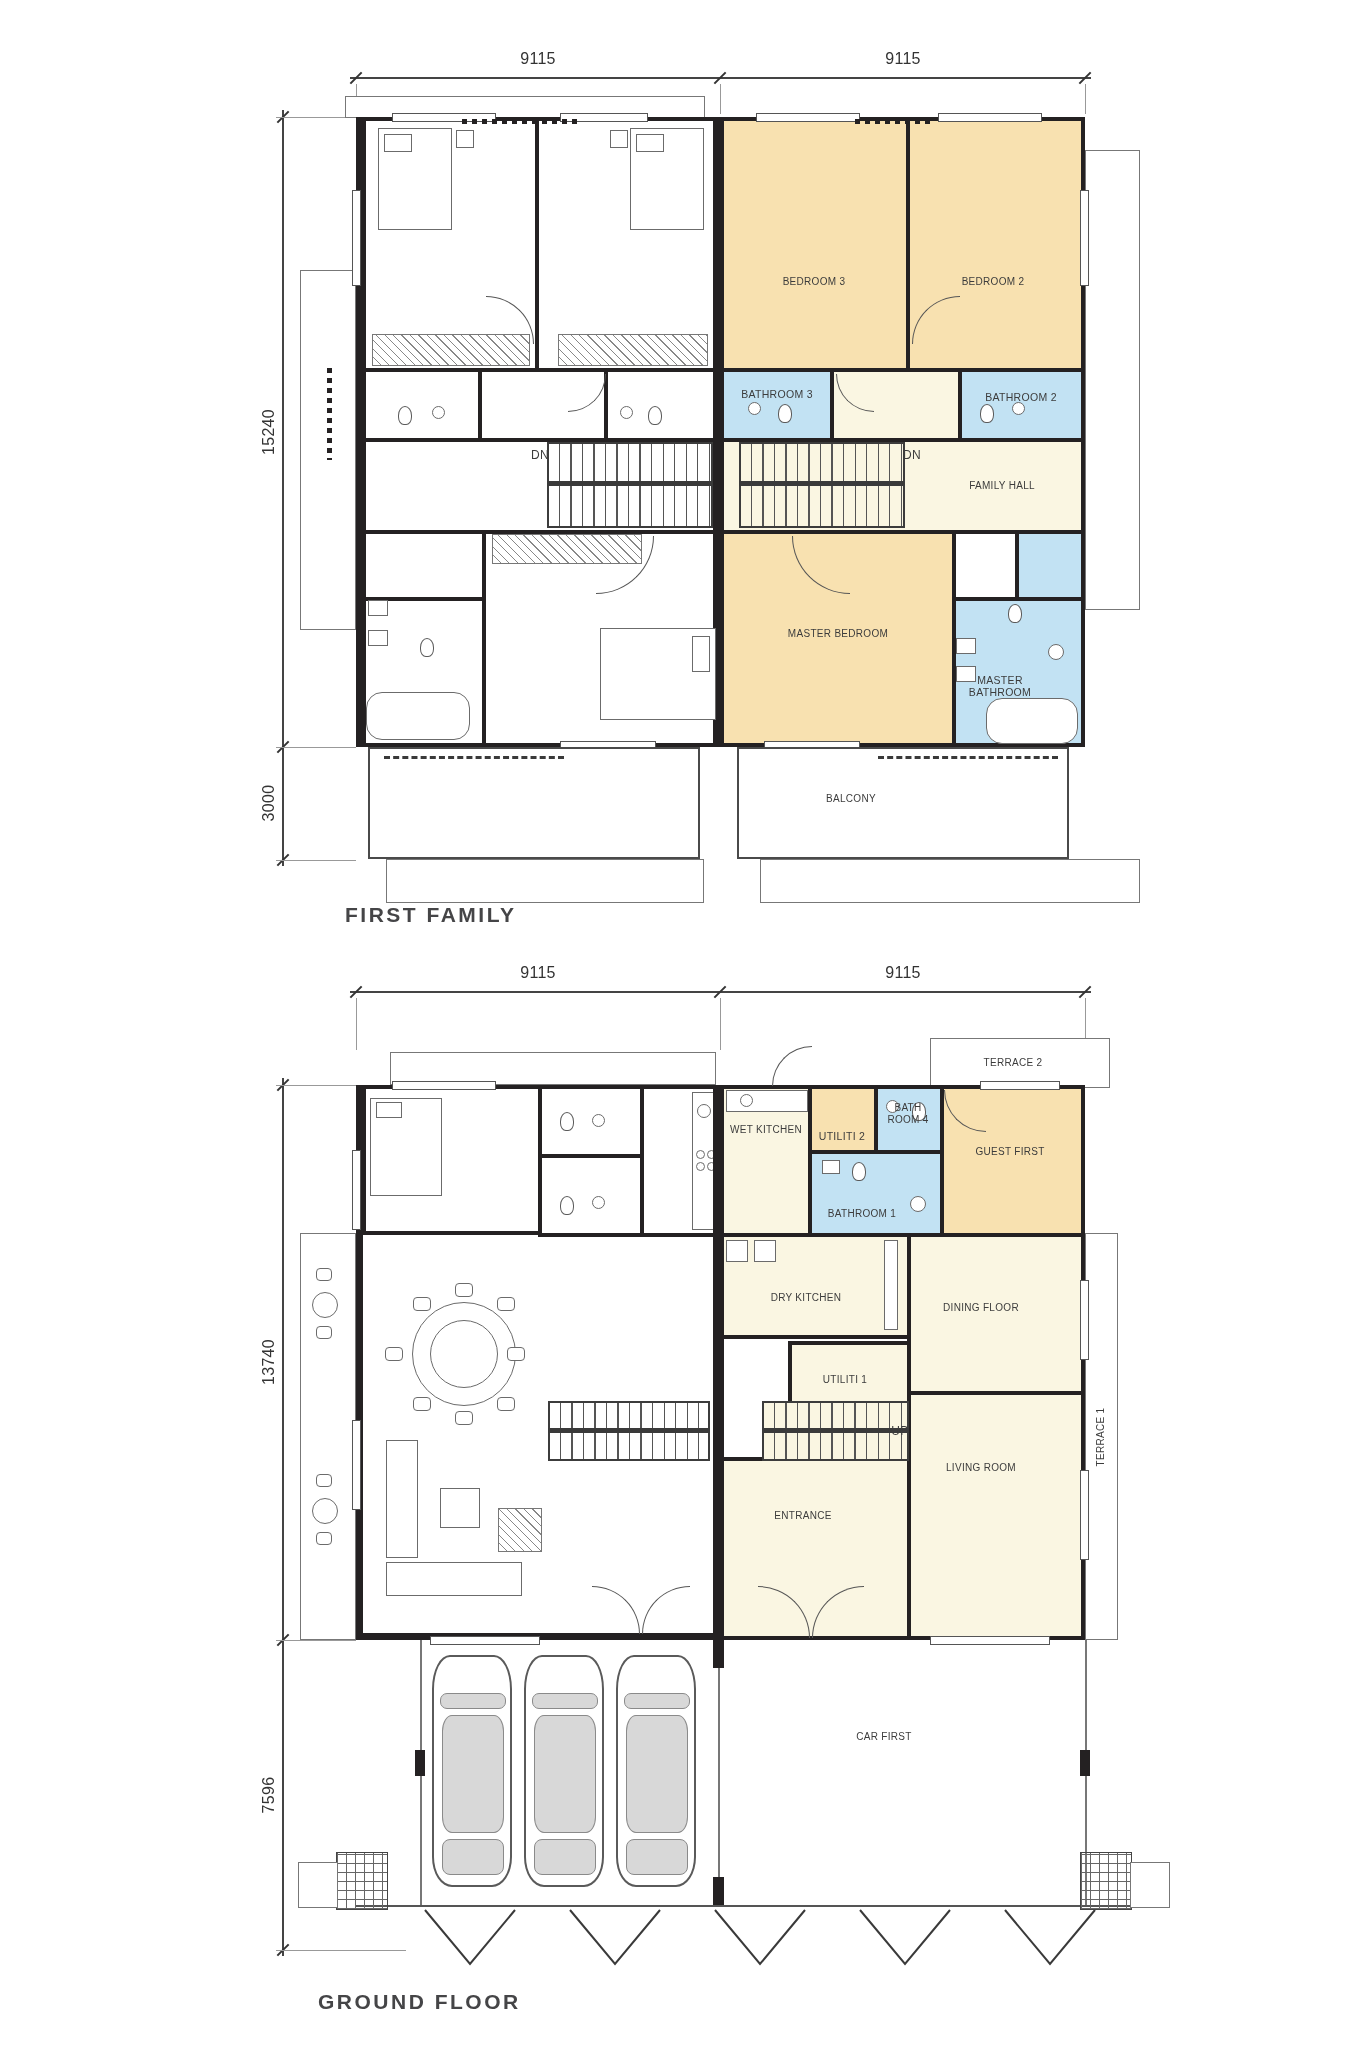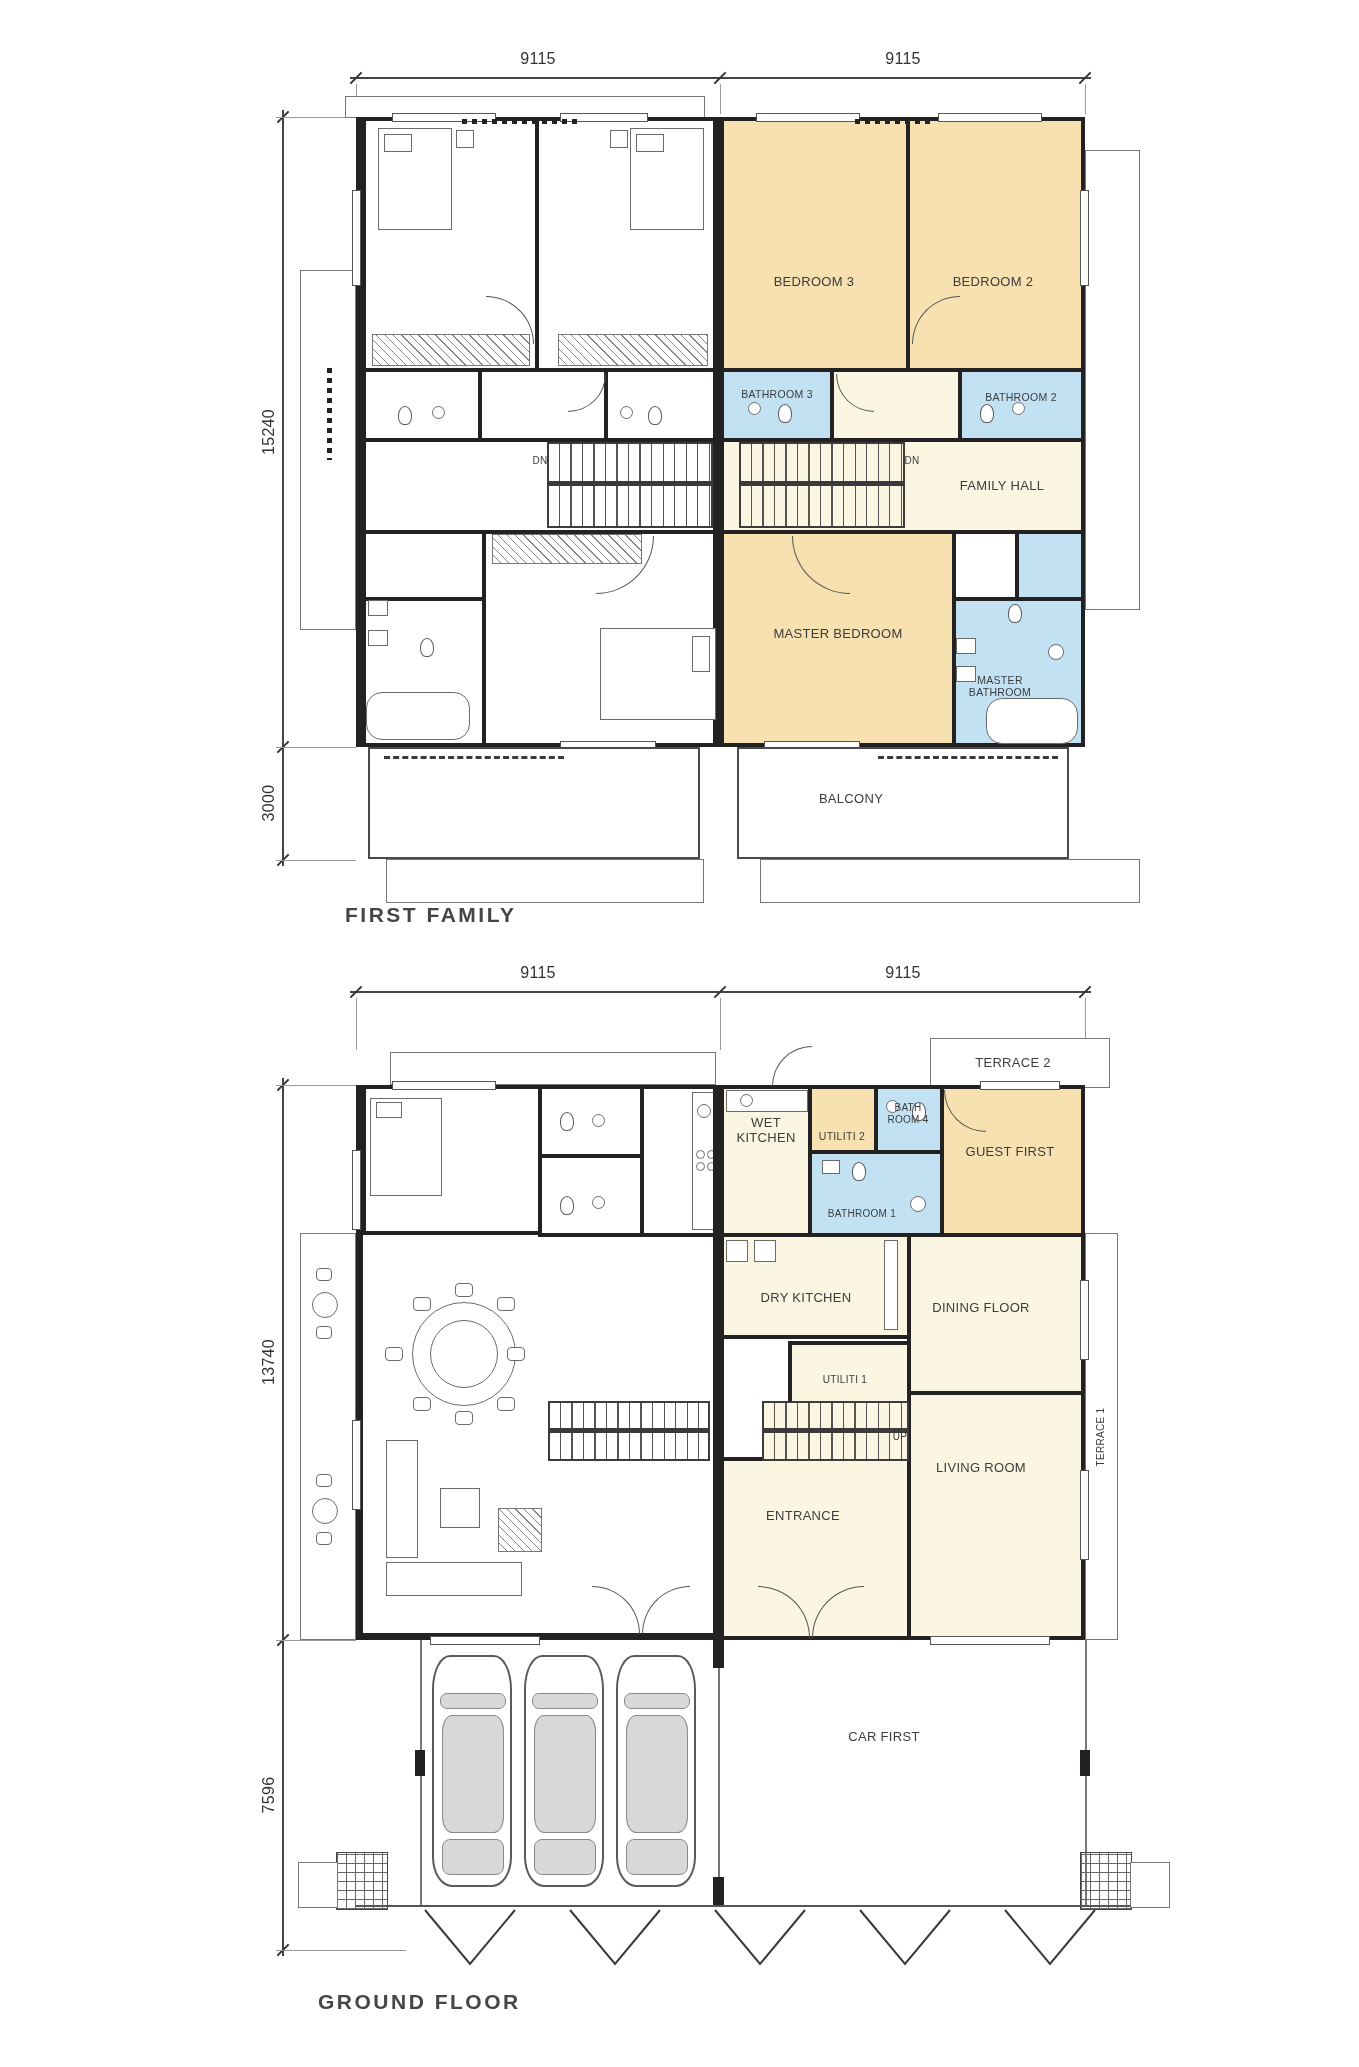--- a/index.html
+++ b/index.html
@@ -5,23 +5,23 @@
   :root{ --wall:#242122; --orange:#F8E1B0; --blue:#C2E2F3; --cream:#FAF6E2; --line:#6b6b6b; }
   html,body{margin:0;padding:0;background:#fff;}
   #canvas{position:relative;width:1359px;height:2067px;background:#fff;overflow:hidden;
           font-family:"Liberation Sans",sans-serif;}
   .abs{position:absolute;box-sizing:border-box;}
   .room{border:4px solid var(--wall);}
   .block{border:7px solid var(--wall);background:#fff;}
   .fo{background:var(--orange);} .fb{background:var(--blue);} .fc{background:var(--cream);} .fw{background:#fff;}
   .wall{background:var(--wall);}
   .thin{border:1.5px solid #777;background:#fff;}
-  .lbl{position:absolute;font-size:13px;color:#3c3c3c;text-align:center;line-height:1.18;
+  .lbl{position:absolute;font-size:10px;color:#3c3c3c;text-align:center;line-height:1.18;
        transform:translate(-50%,-50%);white-space:nowrap;letter-spacing:.3px;}
-  .lbl.sm{font-size:10.5px;} .lbl.xs{font-size:10px;} .lbl.tiny{font-size:10px;margin-top:6px;}
+  .lbl.sm{font-size:10.5px;} .lbl.xs{font-size:10px;} .lbl.tiny{font-size:12px;}
   .lbl.wrap{white-space:normal;}
   .vlbl{transform:translate(-50%,-50%) rotate(-90deg);}
   .dim{font-size:16px;color:#333;}
   .title{position:absolute;font-size:21px;font-weight:bold;color:#454547;letter-spacing:2.5px;white-space:nowrap;}
   .dline{background:#444;}
   .ext{background:#999;}
   .tick{position:absolute;width:16px;height:2px;background:#333;transform:translate(-50%,-50%) rotate(-45deg);}
   .stairs{border:2px solid #3c3c3c;background-image:repeating-linear-gradient(90deg,transparent 0 10px,#555 10px 11.5px);}
   .rail{background:#3a3a3a;}
   .hatch{border:1px solid #777;background:repeating-linear-gradient(45deg,transparent 0 5px,#888 5px 6px);}

